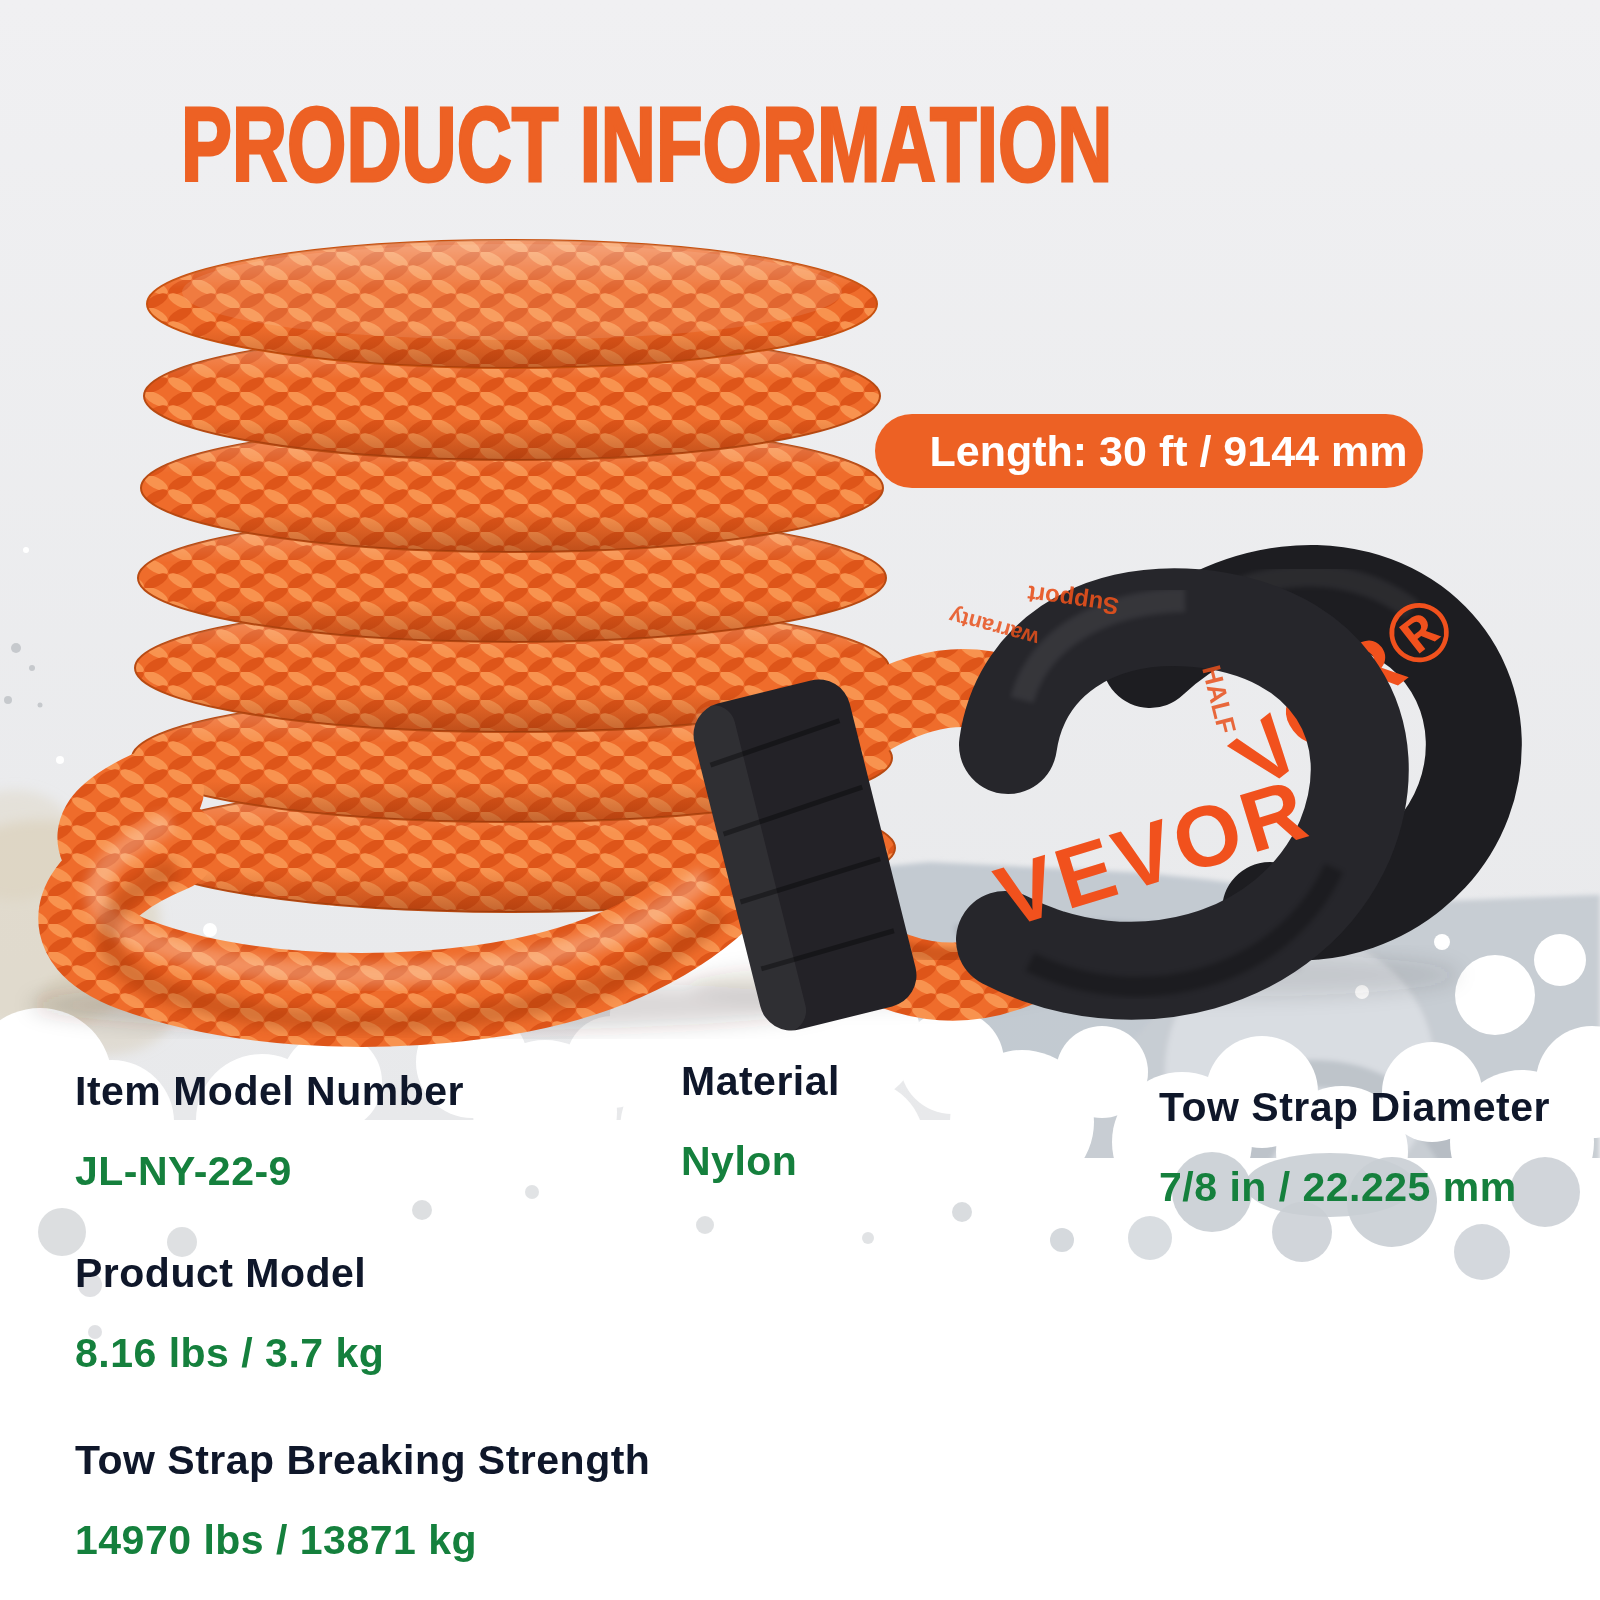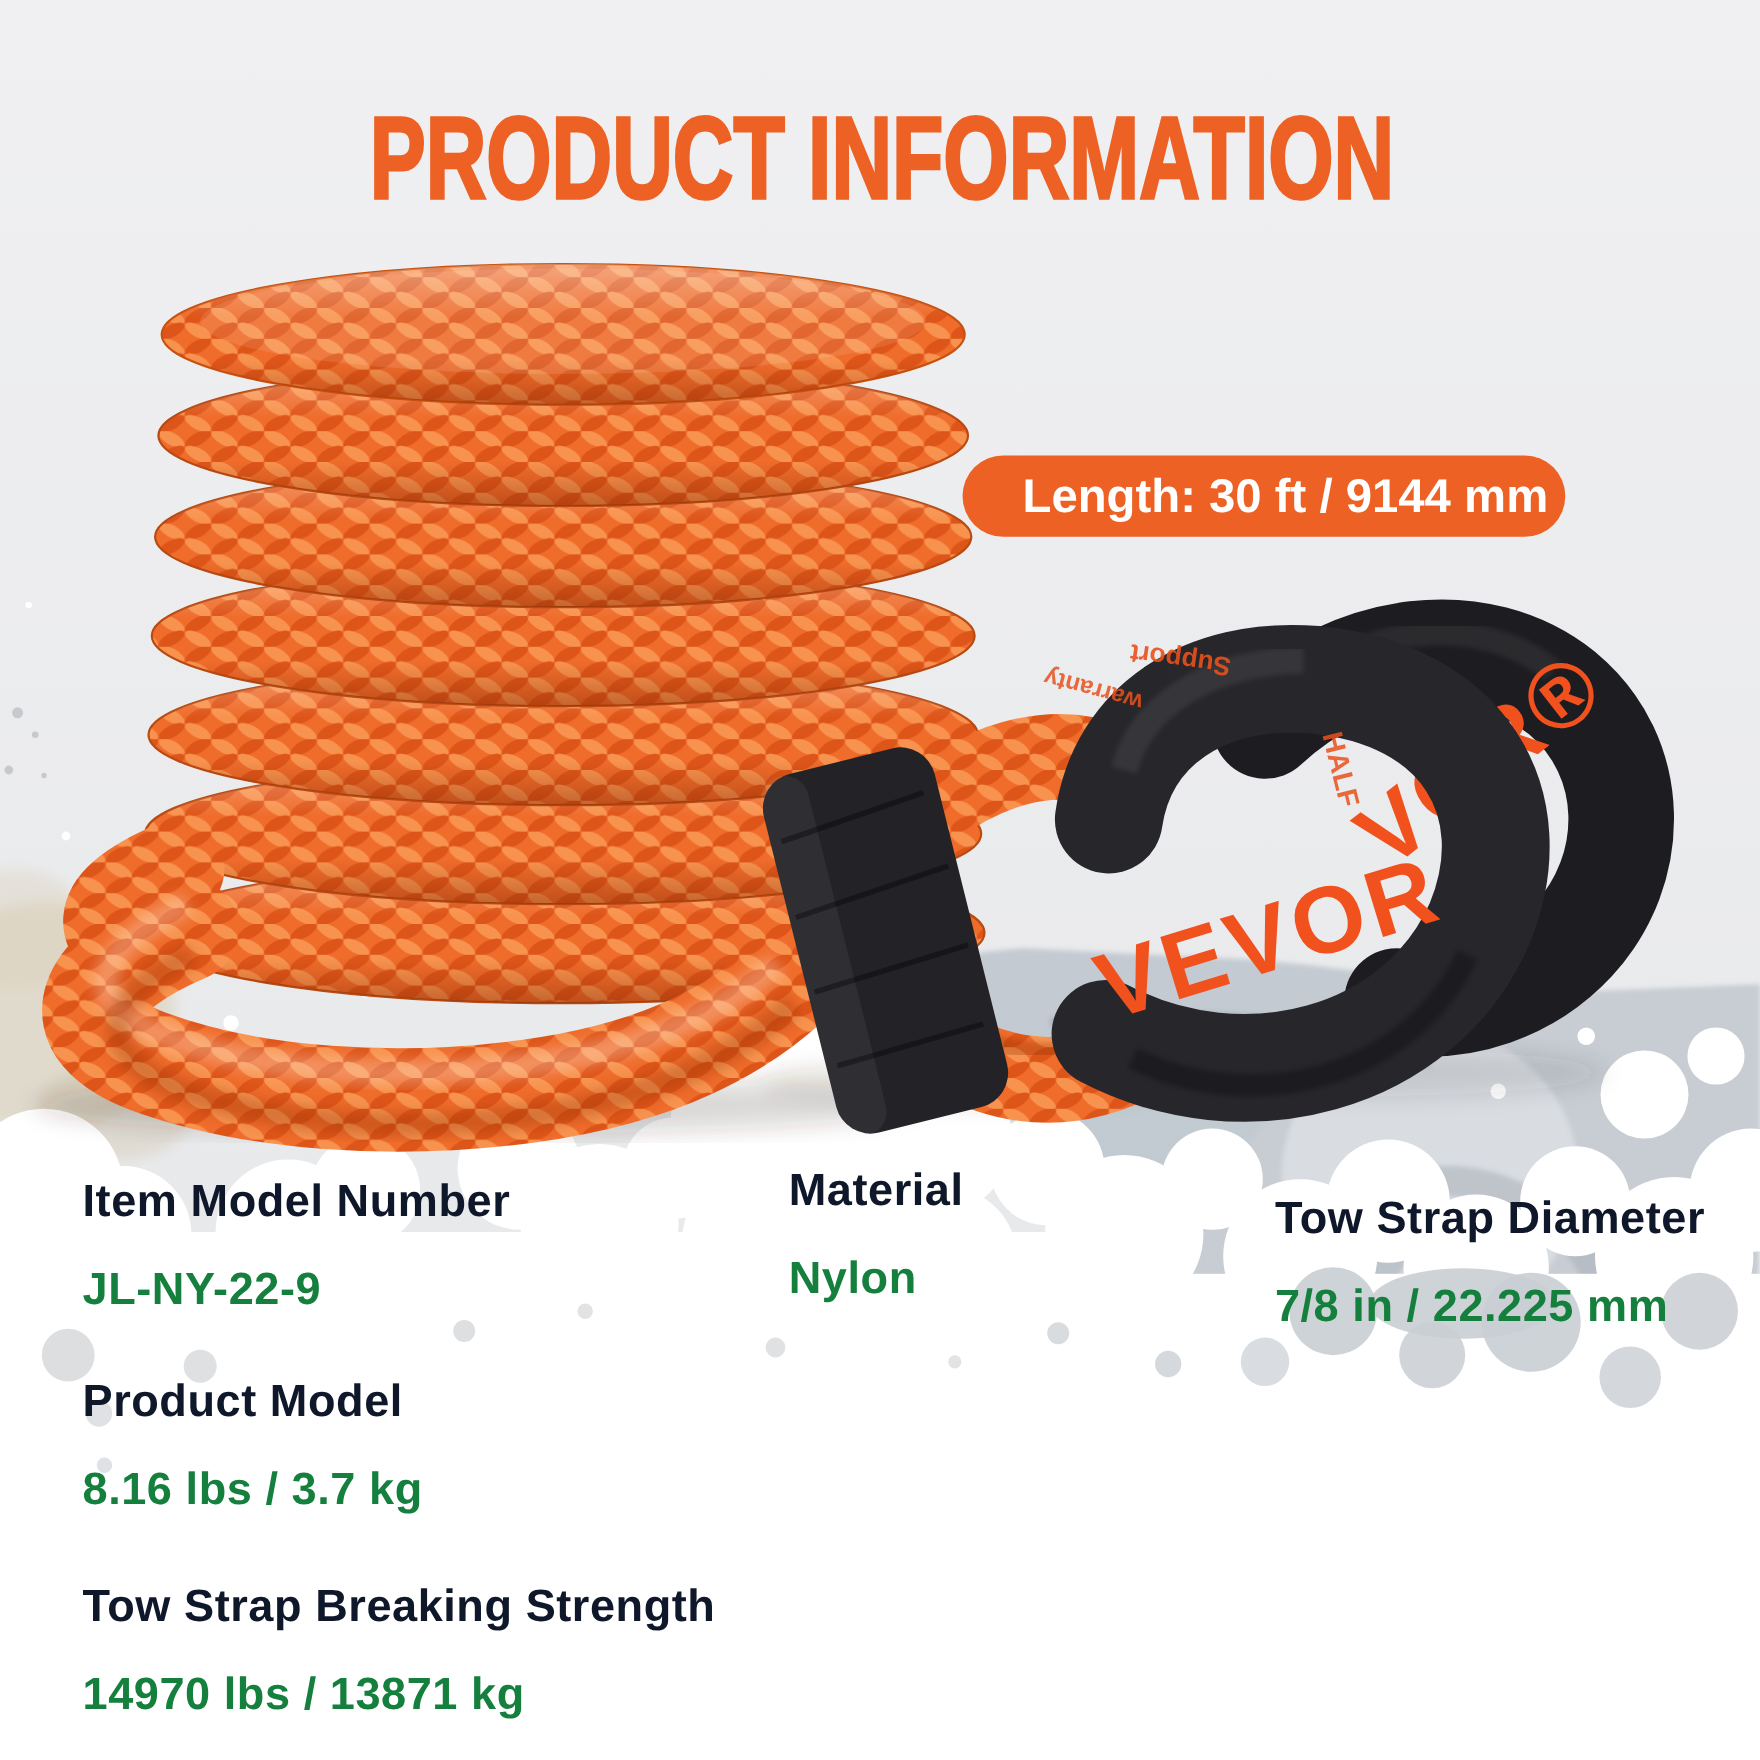--- a/index.html
+++ b/index.html
@@ -2,37 +2,37 @@
 <html><head>
 <meta charset="utf-8">
 <style>
   html,body{margin:0;padding:0;background:#fff;}
   .canvas{
     position:relative;width:1600px;height:1600px;overflow:hidden;
     font-family:"Liberation Sans", sans-serif;background:#fff;
   }
   .art{position:absolute;left:0;top:0;width:1600px;height:1600px;z-index:1;}
   .page-title{
-    position:absolute;left:0;top:86px;width:1448px;text-align:right;z-index:10;
+    position:absolute;left:0;top:86px;width:1448px;text-align:left;z-index:10;
     color:#ED6124;font-weight:700;font-size:106px;line-height:1.1;white-space:nowrap;
   }
   .page-title .condense{
     display:inline-block;transform:scaleX(0.72);transform-origin:center;
     letter-spacing:0px;-webkit-text-stroke:3px #ED6124;
   }
   .length-badge{
     position:absolute;left:875px;top:414px;width:548px;height:74px;z-index:10;
     background:#ED6124;border-radius:38px;display:flex;align-items:center;justify-content:center;
   }
   .length-badge span{color:#ffffff;font-weight:700;font-size:43px;white-space:nowrap;margin-left:39px;}
   .spec{position:absolute;z-index:10;white-space:nowrap;}
   .spec-label{font-size:41px;font-weight:700;color:#0f172a;letter-spacing:0.5px;}
   .spec-value{font-size:41px;font-weight:700;color:#15803d;margin-top:33px;letter-spacing:0.5px;}
   .s-model{left:75px;top:1068px;}
-  .s-material{left:717px;top:1058px;}
+  .s-material{left:681px;top:1058px;}
   .s-diameter{left:1159px;top:1068px;margin-top:16px;}
   .s-weight{left:75px;top:1250px;}
   .s-size{left:717px;top:1250px;}
   .s-break{left:75px;top:1437px;}
 </style>
 </head>
 <body>
 
 <div class="canvas">
 

